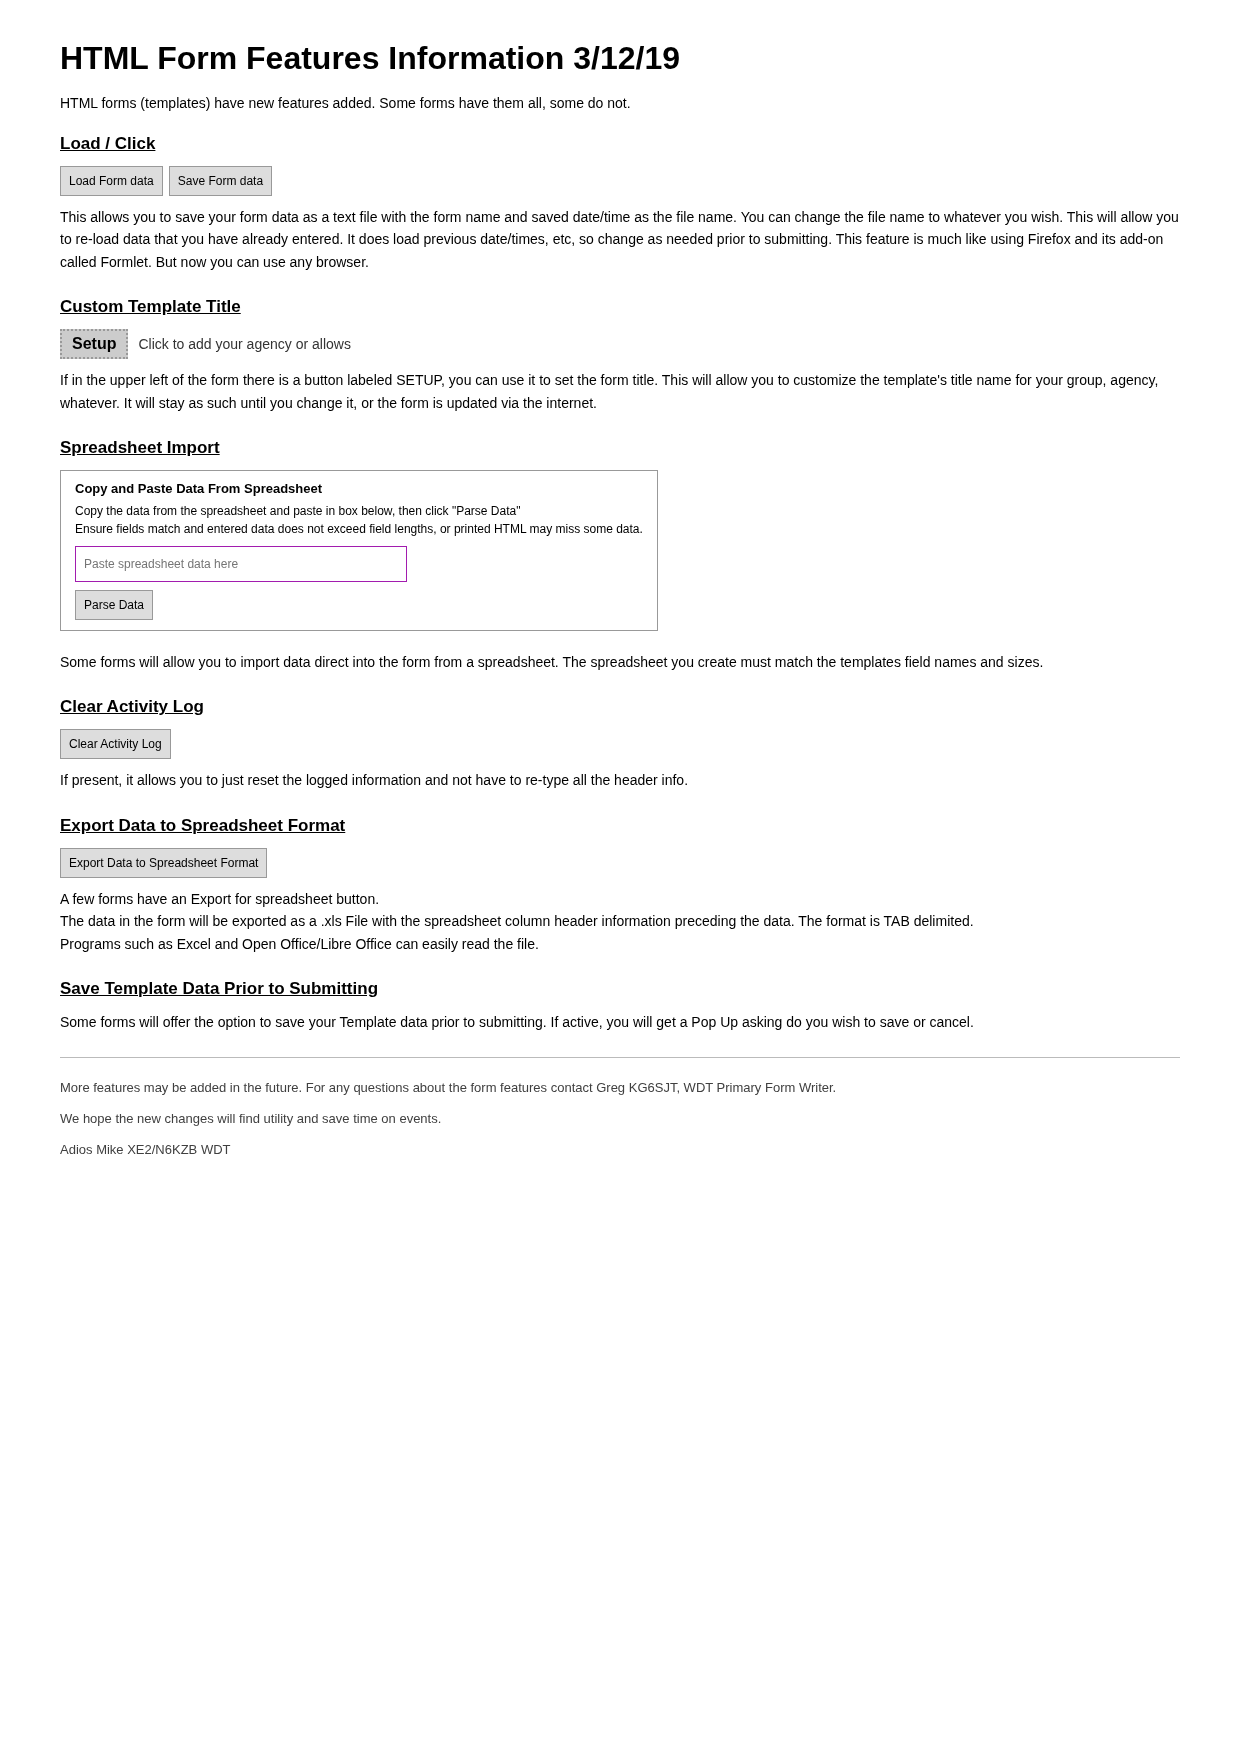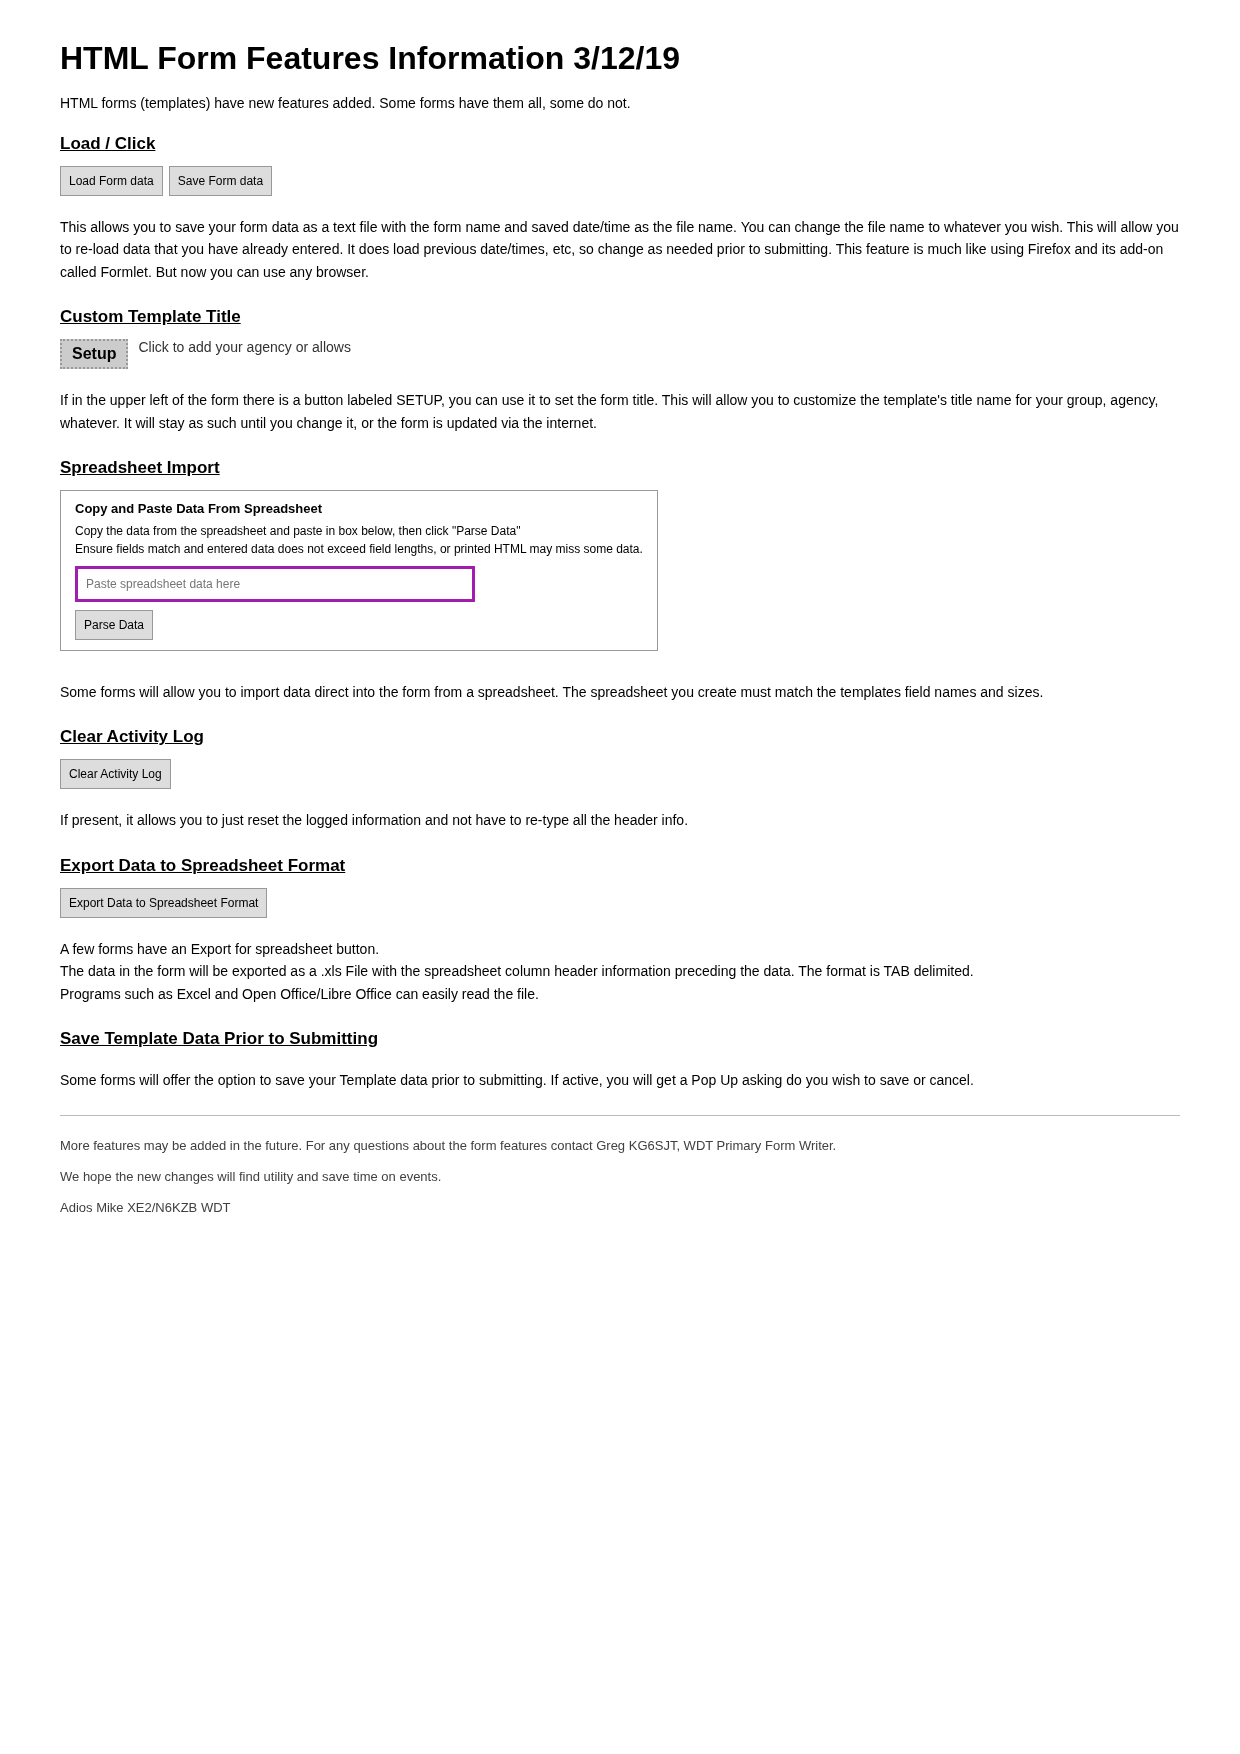--- a/index.html
+++ b/index.html
@@ -35,21 +35,21 @@
     .section-title {
       font-size: 17px;
       font-weight: bold;
       text-decoration: underline;
       margin-bottom: 12px;
       color: #000;
     }
 
     .section-description {
       line-height: 1.6;
-      margin-top: 20px;
+      margin-top: 10px;
     }
 
     .button-row {
       display: flex;
       gap: 6px;
       margin-bottom: 10px;
     }
 
     .fake-button {
       border: 1px solid #999;
@@ -64,20 +64,21 @@
     .fake-button.setup-btn {
       font-size: 16px;
       font-weight: bold;
       padding: 4px 10px;
       background: #ccc;
       border: 2px dotted #999;
     }
 
     .setup-row {
       display: flex;
+      align-items: center;
       gap: 10px;
       margin-bottom: 10px;
     }
 
     .setup-label {
       font-size: 14px;
       color: #333;
     }
 
     .spreadsheet-import-box {
@@ -94,22 +95,22 @@
       margin-bottom: 6px;
     }
 
     .spreadsheet-import-box .box-instructions {
       font-size: 12px;
       margin-bottom: 8px;
       line-height: 1.5;
     }
 
     .paste-area {
-      border: 3px solid #a21caf;
-      width: 400px;
+      border: 1px solid #a21caf;
+      width: 332px;
       height: 36px;
       display: block;
       margin-bottom: 8px;
       font-size: 12px;
       color: #aaa;
       padding: 2px 8px;
       background: #fff;
     }
 
     .divider {

